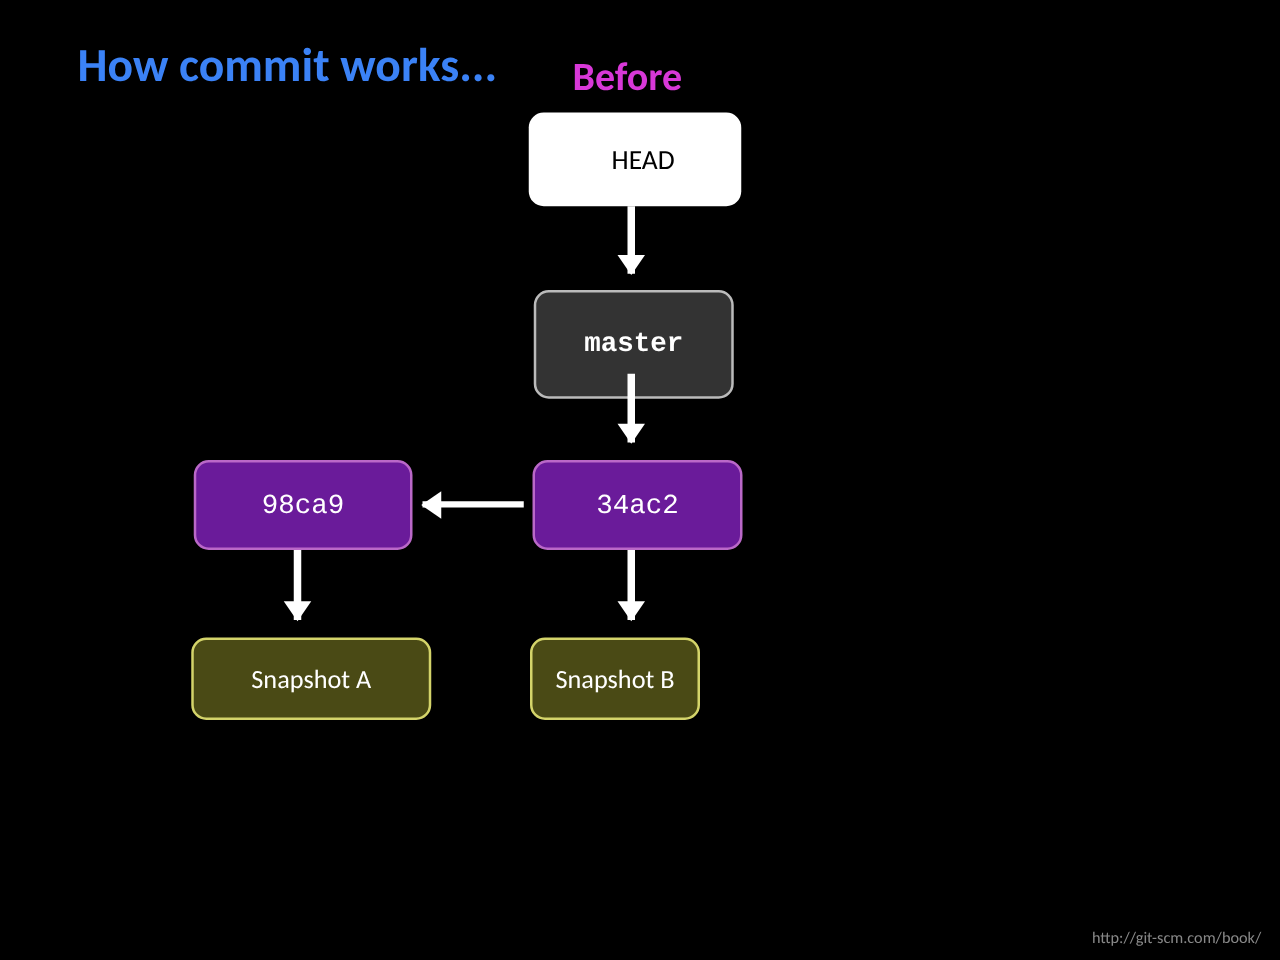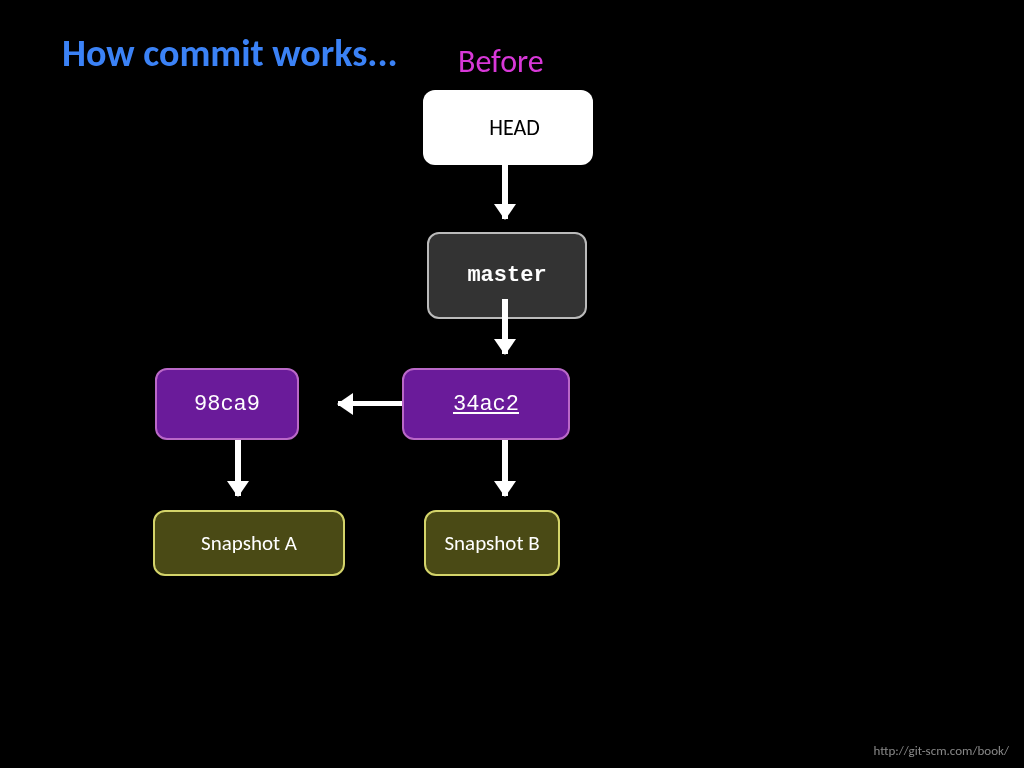--- a/index.html
+++ b/index.html
@@ -19,21 +19,21 @@
       font-size: 38px;
       font-weight: 700;
       line-height: 1.25;
     }
     .subtitle {
       position: absolute;
       left: 458px;
       top: 42px;
       color: #d838d8;
       font-size: 32px;
-      font-weight: 400;
+      font-weight: 700;
     }
     .box {
       position: absolute;
       border-radius: 12px;
       display: flex;
       align-items: center;
       justify-content: center;
       font-size: 22px;
     }
     .box-head {
@@ -108,23 +108,23 @@
 
 <div class="title">How commit works...</div>
 <div class="subtitle">Before</div>
 
 <div class="box box-head" style="left:423px; top:90px; width:170px; height:75px;padding-left:13px;">HEAD</div>
 <div class="arrow-vert" style="left:502px; top:165px; height:54px;"></div>
 
 <div class="box box-master" style="left:427px; top:232px; width:160px; height:87px;font-weight:bold;">master</div>
 <div class="arrow-vert" style="left:502px; top:299px; height:55px;"></div>
 
-<div class="box box-commit" style="left:155px; top:368px; width:144px; height:72px;">98ca9</div>
+<div class="box box-commit" style="left:155px; top:368px; width:175px; height:72px;">98ca9</div>
 <div class="arrow-horiz" style="left:338px; top:401px; width:81px;"></div>
-<div class="box box-commit" style="left:402px; top:368px; width:168px; height:72px;text-decoration:underline;">34ac2</div>
+<div class="box box-commit" style="left:426px; top:368px; width:168px; height:72px;">34ac2</div>
 
 <div class="arrow-vert" style="left:235px; top:440px; height:56px;"></div>
 <div class="arrow-vert" style="left:502px; top:440px; height:56px;"></div>
 
 <div class="box box-snapshot" style="left:153px; top:510px; width:192px; height:66px;">Snapshot A</div>
 <div class="box box-snapshot" style="left:424px; top:510px; width:136px; height:66px;">Snapshot B</div>
 
 <div class="footer">http://git-scm.com/book/</div>
 
 </body></html>

